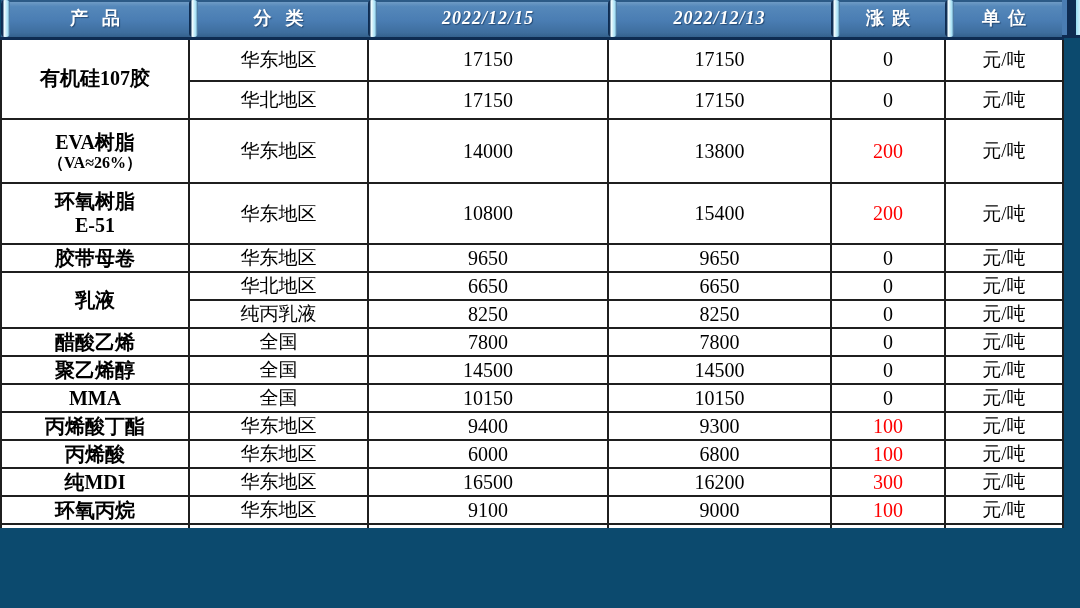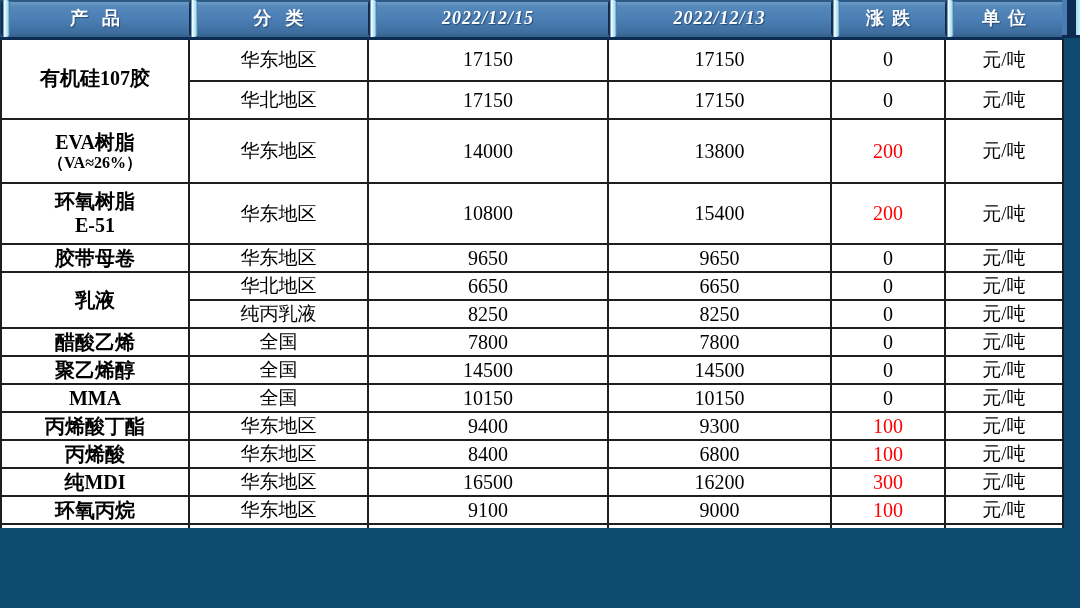--- a/index.html
+++ b/index.html
@@ -208,21 +208,21 @@
           <td class="price">9400</td>
           <td class="price">9300</td>
           <td class="change up">100</td>
           <td class="unit">元/吨</td>
         </tr>
         <tr>
           <td class="product" rowspan="1">
             <div class="pname">丙烯酸</div>
           </td>
           <td class="category">华东地区</td>
-          <td class="price">8400</td>
+          <td class="price">6000</td>
           <td class="price">6800</td>
           <td class="change up">100</td>
           <td class="unit">元/吨</td>
         </tr>
         <tr>
           <td class="product" rowspan="1">
             <div class="pname">纯MDI</div>
           </td>
           <td class="category">华东地区</td>
           <td class="price">16500</td>

